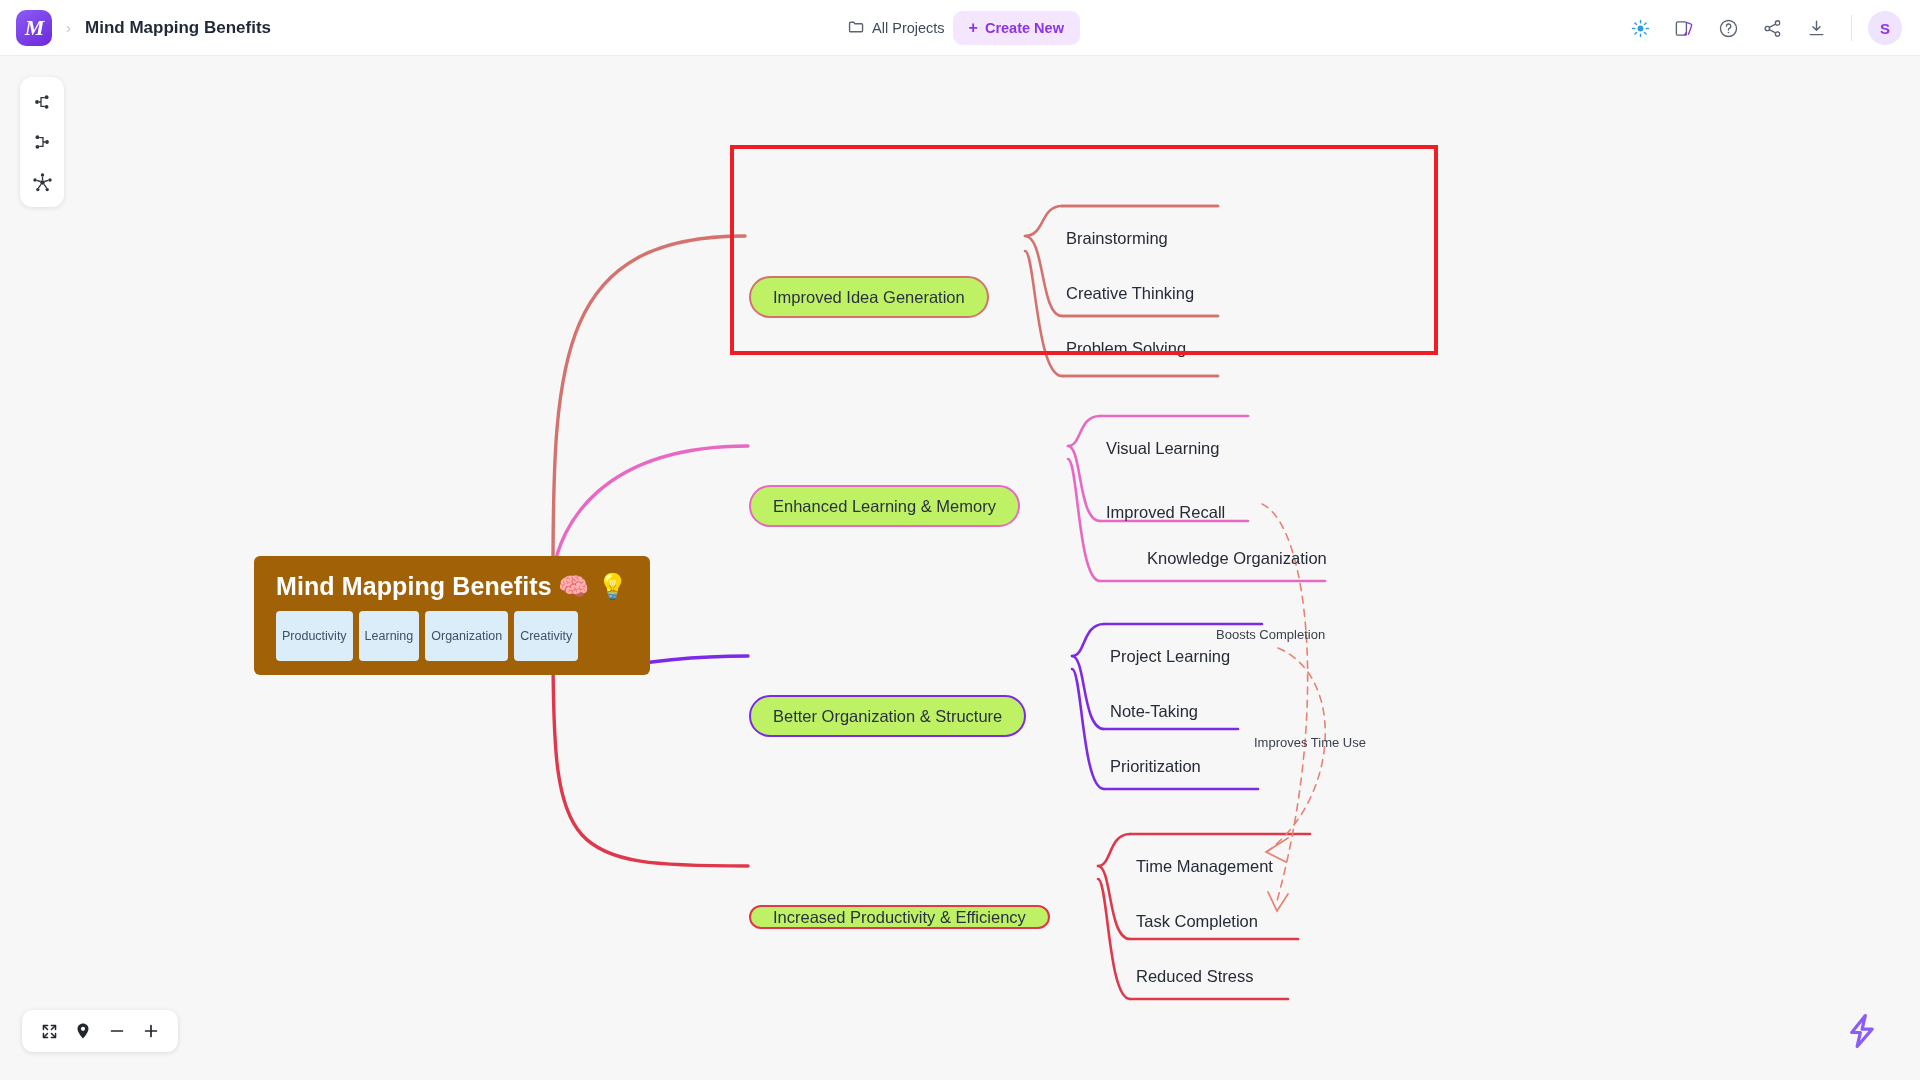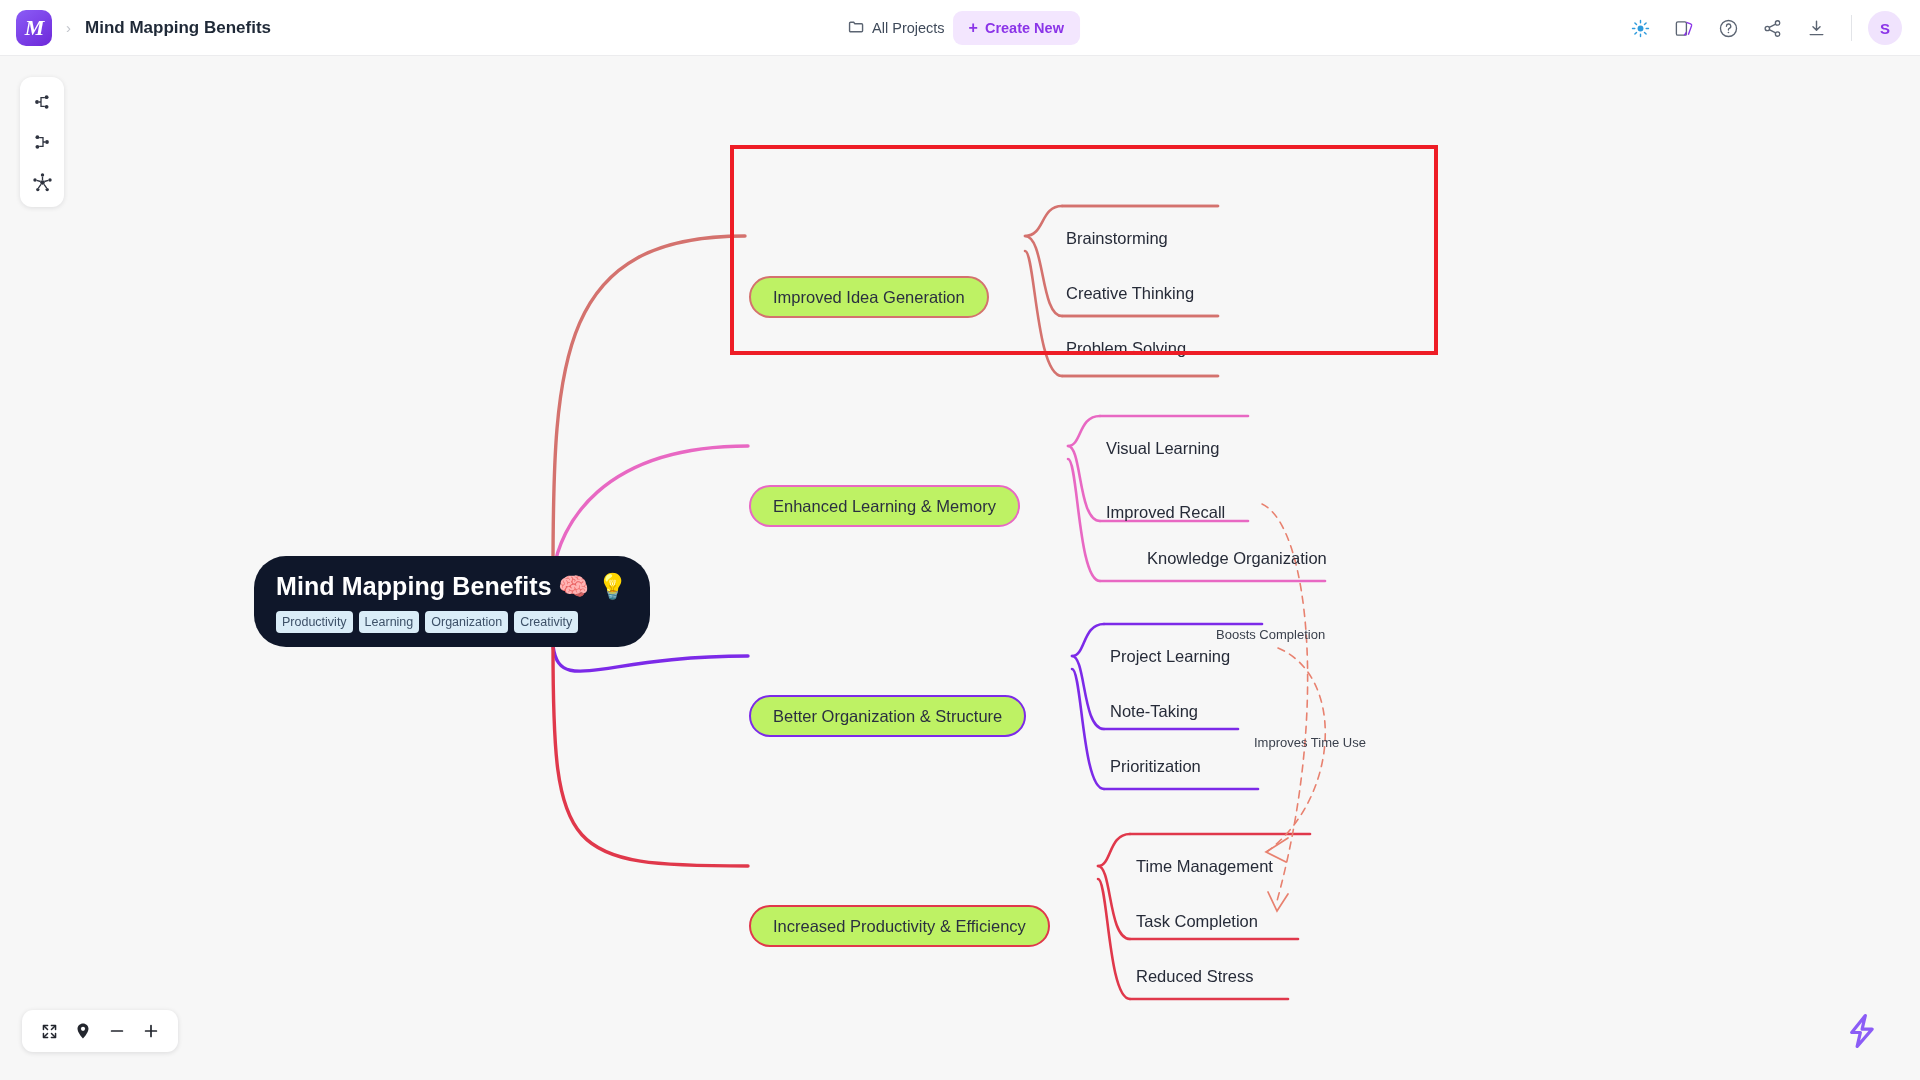--- a/index.html
+++ b/index.html
@@ -141,34 +141,34 @@
     position: absolute;
     font-size: 13px; color: #3a404c;
     white-space: nowrap;
     z-index: 13;
     font-family: "Liberation Sans", sans-serif;
   }
 
   
   .root {
     position: absolute;
-    background: #0f172a;
-    border-radius: 32px;
+    background: #a16207;
+    border-radius: 6px;
     padding: 16px 22px 14px 22px;
     z-index: 15; cursor: pointer;
   }
   .root-title {
     font-size: 25px; font-weight: bold; color: #ffffff;
     white-space: nowrap; letter-spacing: .1px;
   }
   .root-tags { display: flex; gap: 6px; margin-top: 10px; }
   .tag {
     background: #daedf8; color: #3d5168;
     font-size: 12.5px; border-radius: 4px;
-    padding: 4px 6px; white-space: nowrap;
+    padding: 18px 6px; white-space: nowrap;
   }
 
   
   .highlight {
     position: absolute;
     border: 4px solid #ee1d26;
     z-index: 20;
     pointer-events: none;
   }
 </style>
@@ -325,21 +325,21 @@
   <div class="leaf" style="left:1106px; top:438px;margin-top:9px;">Improved Recall</div>
   <div class="leaf" style="left:1106px; top:493px;margin-left:41px;">Knowledge Organization</div>
 
   <div class="node" style="left:749px; top:639px; height:42px; padding:0 22px; border:2.6px solid #7c2ae8;">
     <span class="node-label">Better Organization &amp; Structure</span>
   </div>
   <div class="leaf" style="left:1110px; top:591px;">Project Learning</div>
   <div class="leaf" style="left:1110px; top:646px;">Note-Taking</div>
   <div class="leaf" style="left:1110px; top:701px;">Prioritization</div>
 
-  <div class="node" style="left:749px; top:849px; height:42px; padding:0 22px; border:2.6px solid #e0384b;">
+  <div class="node" style="left:749px; top:849px; height:24px; padding:0 22px; border:2.6px solid #e0384b;">
     <span class="node-label">Increased Productivity &amp; Efficiency</span>
   </div>
   <div class="leaf" style="left:1136px; top:801px;">Time Management</div>
   <div class="leaf" style="left:1136px; top:856px;">Task Completion</div>
   <div class="leaf" style="left:1136px; top:911px;">Reduced Stress</div>
 
   <div class="xlabel" style="left:1216px; top:571px;">Boosts Completion</div>
   <div class="xlabel" style="left:1254px; top:679px;">Improves Time Use</div>
 
   <div class="highlight" style="left:730px; top:89px; width:708px; height:210px;"></div>

